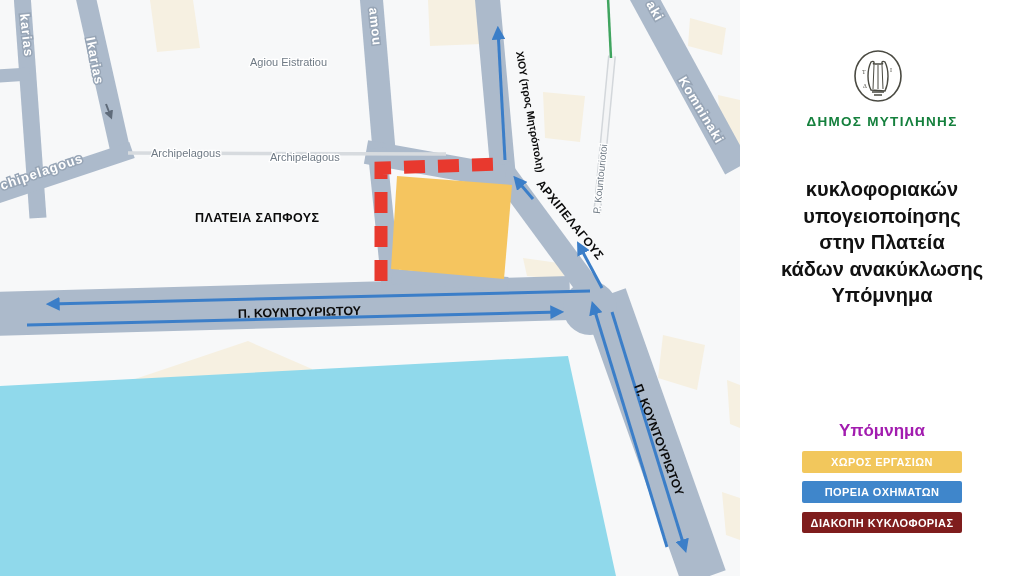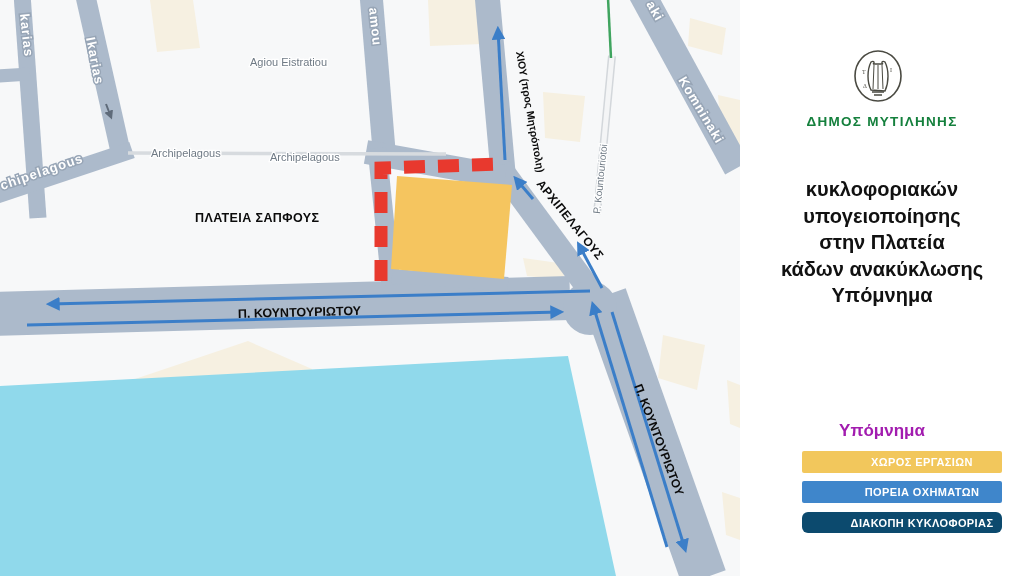--- a/index.html
+++ b/index.html
@@ -8,21 +8,21 @@
   #map-wrap{position:absolute;left:0;top:0;width:740px;height:576px;overflow:hidden;}
   #panel{position:absolute;left:740px;top:0;width:284px;height:576px;background:#ffffff;}
   .center{text-align:center;}
   #muni-name{position:absolute;left:0;top:114px;width:100%;font-weight:bold;font-size:13.5px;
              letter-spacing:1.3px;color:#15803d;}
   #poster-title{position:absolute;left:10px;top:176px;width:264px;font-weight:bold;font-size:20px;
                 line-height:26.6px;color:#111111;}
   #legend-title{position:absolute;left:0;top:421px;width:100%;font-weight:bold;font-size:17px;color:#a21caf;}
   .legend-box{position:absolute;left:62px;width:160px;height:21.5px;border-radius:2px;
               color:#ffffff;font-weight:bold;font-size:11px;line-height:22px;text-align:center;
-              letter-spacing:.4px;padding-left:40px;}
+              letter-spacing:.4px;}
   #legend-work{top:451px;}
   #legend-route{top:465px;margin-top:16px;}
   #legend-stop{top:511.5px;}
   #logo{position:absolute;left:112px;top:48px;}
   svg text{user-select:none;}
 </style>
 </head>
 <body>
 
 <div id="stage">
@@ -138,15 +138,15 @@
       <div>υπογειοποίησης</div>
       <div>στην Πλατεία</div>
       <div>κάδων ανακύκλωσης</div>
       <div>Υπόμνημα</div>
     </div>
 
     <div id="legend-title" class="center">Υπόμνημα</div>
 
     <div id="legend-work" class="legend-box" style="background-color: rgb(242, 199, 92);">ΧΩΡΟΣ ΕΡΓΑΣΙΩΝ</div>
     <div id="legend-route" class="legend-box" style="background-color: rgb(63, 134, 203);">ΠΟΡΕΙΑ ΟΧΗΜΑΤΩΝ</div>
-    <div id="legend-stop" class="legend-box" style="background-color: #0c4a6e; border-radius: 6px;">ΔΙΑΚΟΠΗ ΚΥΚΛΟΦΟΡΙΑΣ</div>
+    <div id="legend-stop" class="legend-box" style="background-color: #7f1d1d;">ΔΙΑΚΟΠΗ ΚΥΚΛΟΦΟΡΙΑΣ</div>
   </div>
 </div>
 
 </body></html>

